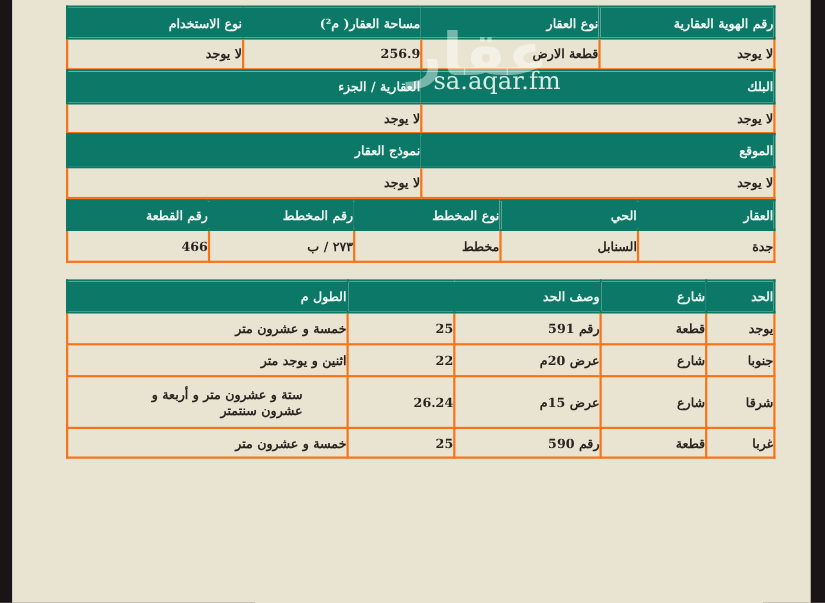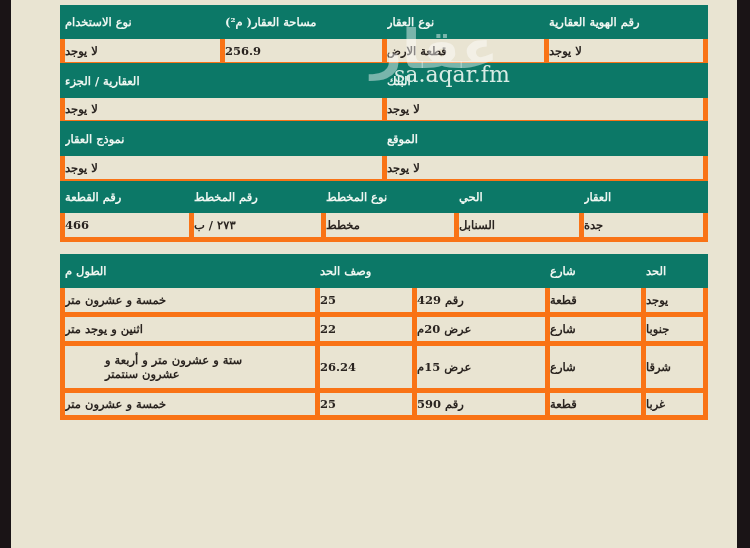--- a/index.html
+++ b/index.html
@@ -10,21 +10,21 @@
   }
   .page {
     position:absolute; left:11px; top:0; width:726px; height:548px;
     background:#e9e4d2;
   }
   .tbl {
     position:absolute; left:49px; width:643px;
     border-collapse:collapse; table-layout:fixed; direction:rtl;
   }
   .tbl td {
-    border:5px solid #f97316; text-align:left; vertical-align:middle;
+    border:2px solid #f97316; text-align:right; vertical-align:middle;
     padding:0; font-size:11.5px; color:#2a2420; font-weight:bold;
     overflow:hidden; white-space:nowrap;margin-left:16px;
   }
   .tbl tr.hdr td {
     background:#0c7867; color:#eef6f1; font-weight:bold; border-color:#0c7867;
     font-size:11.5px;
   }
   .tbl tr.hdr td.sep { border-left:1px solid #3f9484; }
   .tbl td.wrap { white-space:normal; line-height:14px; }
   .watermark {
@@ -136,21 +136,21 @@
     <tbody>
         <tr class="hdr" style="height:29px;">
       <td>الحد</td>
       <td>شارع</td>
       <td colspan="2">وصف الحد</td>
       <td>الطول م</td>
     </tr>
     <tr style="height:29px;">
       <td>يوجد</td>
       <td>قطعة</td>
-      <td>رقم 429</td>
+      <td>رقم 591</td>
       <td>25</td>
       <td>خمسة و عشرون متر</td>
     </tr>
     <tr style="height:29px;">
       <td>جنوبا</td>
       <td>شارع</td>
       <td>عرض 20م</td>
       <td>22</td>
       <td>اثنين و يوجد متر</td>
     </tr>

